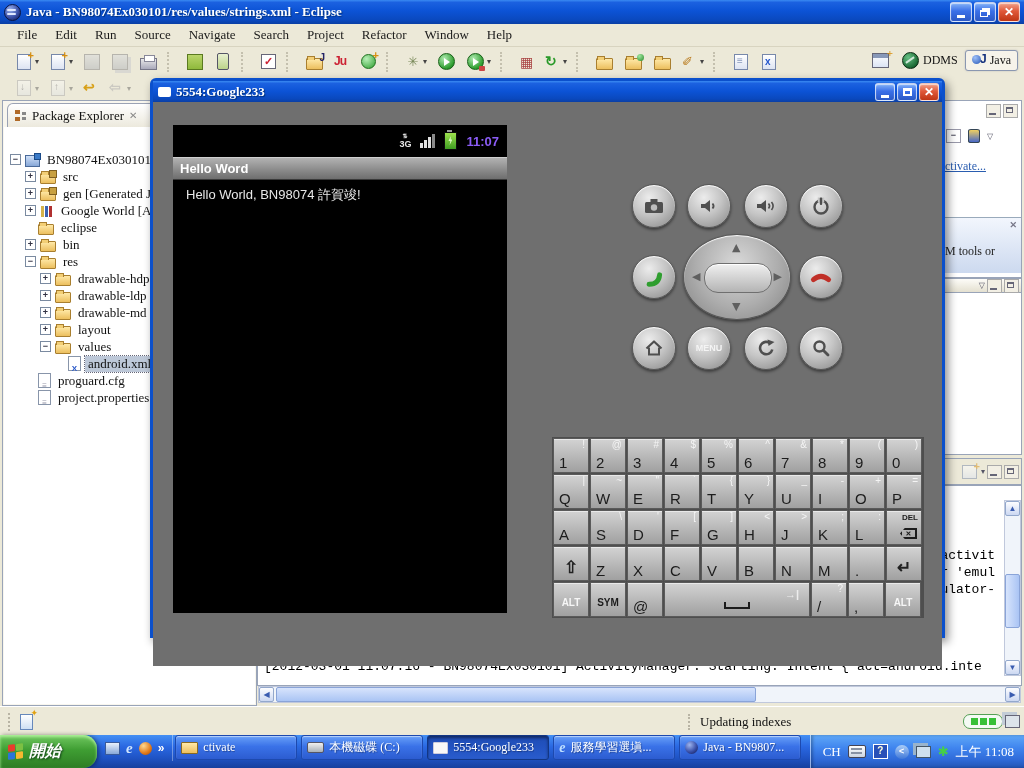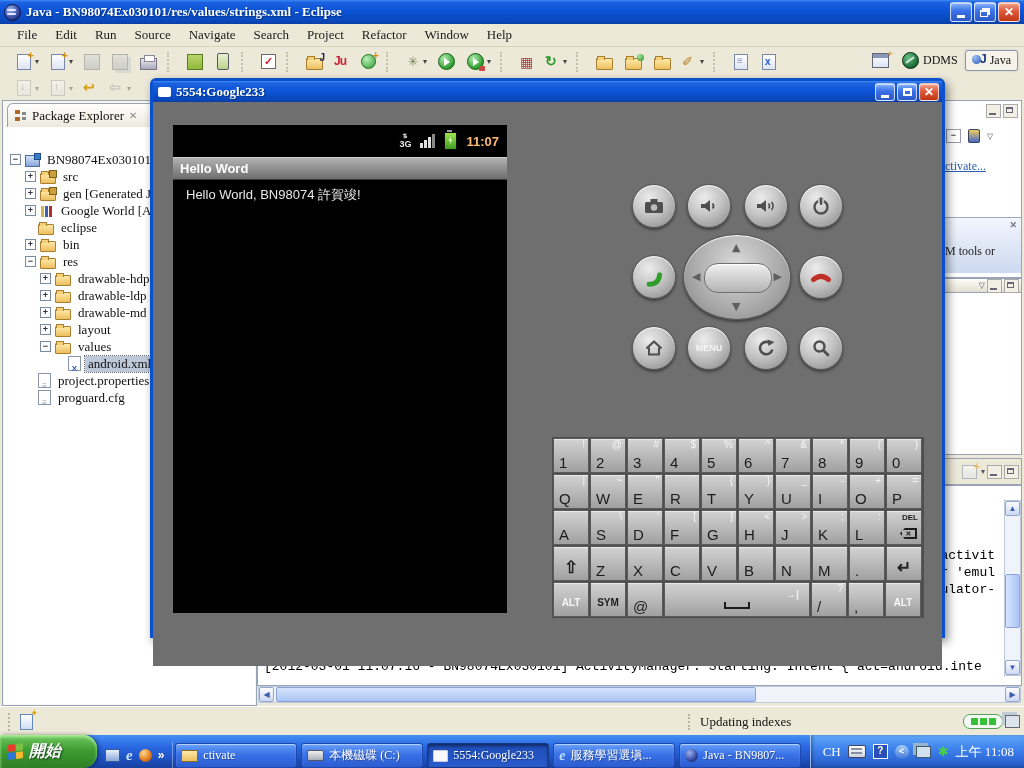--- a/index.html
+++ b/index.html
@@ -167,21 +167,21 @@
   
   .phone-screen{position:absolute;left:20px;top:23px;width:334px;height:488px;background:#000}
   .android-statusbar{height:32px;display:flex;align-items:center;justify-content:flex-end;gap:9px;padding-right:8px}
   .asb-3g{color:#e8e8e8;font:bold 9px/1 "Liberation Sans",sans-serif;text-align:center}
   .asb-3g small{display:block;font-size:6px;letter-spacing:1px;margin-bottom:1px}
   .asb-signal{display:flex;align-items:flex-end;gap:1px;height:14px}
   .asb-signal i{display:block;width:3px;background:#e0e0e0}
   .asb-batt{width:11px;height:16px;background:linear-gradient(#9ee24e,#3f9e22);border:1px solid #0c0c0c;position:relative}
   .asb-batt::before{content:"";position:absolute;left:2px;top:-3px;width:5px;height:2px;background:#9a9a9a}
   .asb-batt::after{content:"";position:absolute;left:3px;top:3px;width:4px;height:9px;background:#d8f8c0;clip-path:polygon(60% 0,0 55%,45% 55%,30% 100%,100% 40%,55% 40%)}
-  .asb-time{color:#fdba74;font:bold 13px "Liberation Sans",sans-serif}
+  .asb-time{color:#8b5cf6;font:bold 13px "Liberation Sans",sans-serif}
   .app-titlebar{height:21px;margin:0;background:linear-gradient(#b2b2b2,#8c8c8c 55%,#6e6e6e);border-top:1px solid #cfcfcf;border-bottom:1px solid #3a3a3a;color:#fff;font:bold 13px/21px "Liberation Sans",sans-serif;padding-left:7px}
   .app-body{color:#e8e8e8;font:13px "Liberation Sans",sans-serif;padding:6px 13px}
   
   .rbtn{position:absolute;width:42px;height:42px;border-radius:50%;
     background:radial-gradient(circle at 38% 30%,#ececec,#c4c4c4 45%,#939393 88%);
     border:1px solid #585858;box-shadow:0 2px 3px rgba(0,0,0,.45),inset 0 1px 1px #fff;
     display:flex;align-items:center;justify-content:center;cursor:pointer}
   .rbtn svg{display:block}
   .menu-label{color:#f4f4f4;font:bold 9px "Liberation Sans",sans-serif;letter-spacing:0}
   .dpad{position:absolute;left:530px;top:132px;width:106px;height:84px;border-radius:50%;
@@ -198,21 +198,21 @@
   .kb-main{position:absolute;left:5px;bottom:1px;font-size:15px;color:#1c1c1c}
   .kb-alt{position:absolute;right:3px;top:0px;font-size:10px;color:#f4f4f4}
   .kb-big{position:absolute;left:0;right:0;bottom:2px;text-align:center;font-size:17px;font-weight:bold;color:#222}
   .kb-cmd{position:absolute;left:0;right:0;bottom:8px;text-align:center;font:bold 10px "Liberation Sans",sans-serif}
   .kb-cmd.white{color:#f6f6f6}.kb-cmd.dark{color:#1c1c1c}
   .kb-del-label{position:absolute;right:3px;top:2px;font:bold 8px "Liberation Sans",sans-serif;color:#1c1c1c}
   .kb-del-box{position:absolute;right:4px;bottom:5px;width:17px;height:11px;border:2px solid #1c1c1c;box-sizing:border-box;clip-path:polygon(28% 0,100% 0,100% 100%,28% 100%,0 50%);text-align:center;font:bold 7px/8px "Liberation Sans",sans-serif;color:#1c1c1c}
   .kb-space-bar{position:absolute;left:50%;bottom:7px;transform:translateX(-50%);width:26px;height:7px;border:2px solid #1c1c1c;border-top:none;box-sizing:border-box}
   .kb-tab{position:absolute;right:10px;top:5px;font:bold 11px "Liberation Sans",sans-serif;color:#ededed}
   
-  .taskbar{position:absolute;left:0;top:735px;width:1024px;height:33px;background:linear-gradient(180deg,#4490f4 0%,#2a68e2 35%,#1f53c4 70%,#17409e 100%);z-index:50;display:flex;align-items:flex-end}
+  .taskbar{position:absolute;left:0;top:735px;width:1024px;height:33px;background:linear-gradient(180deg,#4490f4 0%,#2a68e2 35%,#1f53c4 70%,#17409e 100%);z-index:50;display:flex;align-items:flex-start}
   .start-btn{width:97px;height:33px;border-radius:0 14px 14px 0;background:linear-gradient(180deg,#71c861 0%,#3f9e33 45%,#2e7d24 100%);box-shadow:inset 0 2px 3px #aef09a,2px 0 4px rgba(0,0,0,.4);display:flex;align-items:center;padding-left:8px;box-sizing:border-box;cursor:pointer}
   .win-logo{width:16px;height:16px;display:grid;grid-template-columns:7px 7px;grid-template-rows:7px 7px;gap:1px;transform:skewY(-6deg);margin-right:5px}
   .win-logo i{border-radius:1px}
   .start-label{color:#fff;font:bold italic 16px "Liberation Serif",serif;text-shadow:1px 1px 2px #14401a}
   .quick-launch{display:flex;align-items:center;gap:6px;padding:0 8px;border-right:1px solid rgba(255,255,255,.35);height:26px}
   .ql-ie{color:#cfe6ff;font:bold italic 15px "Liberation Serif",serif;cursor:pointer}
   .ql-ball{width:13px;height:13px;border-radius:50%;background:radial-gradient(circle at 35% 30%,#ffd890,#e07818 60%,#a04808);cursor:pointer}
   .ql-desktop{width:13px;height:11px;background:linear-gradient(#e8f0fc,#88a8d8);border:1px solid #3a5a9a;cursor:pointer}
   .ql-more{color:#fff;font:bold 12px "Liberation Sans",sans-serif;cursor:pointer}
   .task-btn{width:122px;height:25px;margin:0 2px;border-radius:3px;border:1px solid #1d49ae;background:linear-gradient(#68a0f8,#3a72e8 45%,#2c5cd0);box-shadow:inset 0 1px 1px rgba(255,255,255,.55);display:flex;align-items:center;padding:0 5px;box-sizing:border-box;cursor:pointer;overflow:hidden}
@@ -444,26 +444,26 @@
         <span class="tree-label">values</span>
       </div>
       <div class="tree-row sel" style="padding-left: 51px;">
         <span class="tw none"></span>
         <span class="ti ti-xml-file"></span>
         <span class="tree-label">android.xml</span>
       </div>
       <div class="tree-row" style="padding-left: 21px;">
         <span class="tw none"></span>
         <span class="ti ti-file"></span>
-        <span class="tree-label">project.properties</span>
+        <span class="tree-label">proguard.cfg</span>
       </div>
       <div class="tree-row" style="padding-left: 21px;">
         <span class="tw none"></span>
         <span class="ti ti-file"></span>
-        <span class="tree-label">proguard.cfg</span>
+        <span class="tree-label">project.properties</span>
       </div>
     </div>
 </div>
 
 <div class="panel-a">
   <div class="mini-btns">
     <span class="mini-btn">
         <span class="bar"></span>
       </span>
     <span class="mini-btn">

